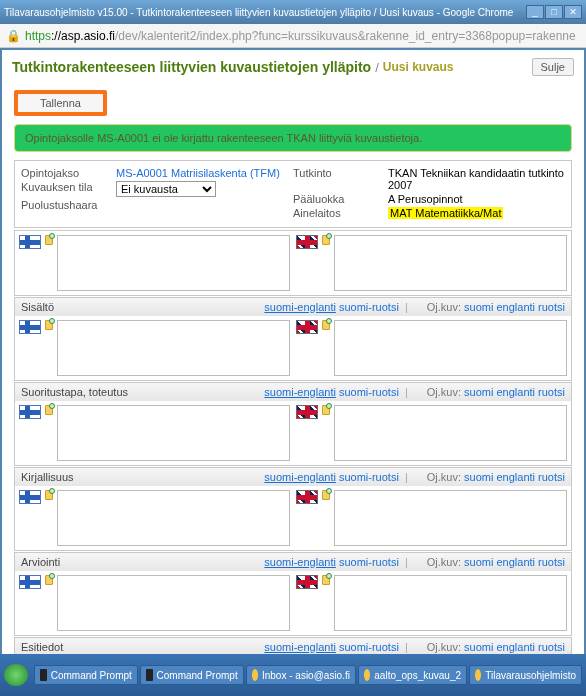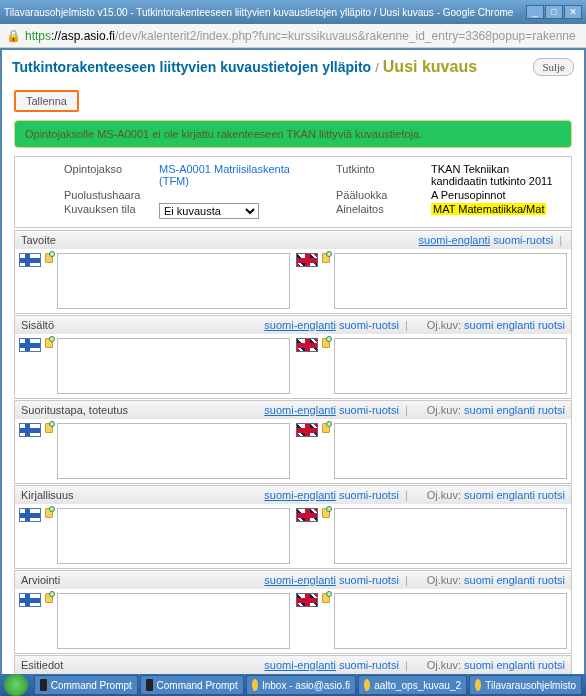--- a/index.html
+++ b/index.html
@@ -8,32 +8,32 @@
 .titlebar .btns { margin-left:auto; display:flex; gap:1px; }
 .titlebar .btns span { width:18px; height:14px; background:#7fb0dd; border:1px solid #3a6a98; display:inline-block; text-align:center; line-height:12px; color:#fff; font-size:9px; }
 .addrrow { height:24px; background:#f5f5f5; border-bottom:1px solid #ccc; display:flex; align-items:center; padding:0 6px; font-size:12px; }
 .lock { color:#2a9a2a; margin-right:4px; }
 .addr { white-space:nowrap; overflow:hidden; }
 .addr .https { color:#2a9a2a; }
 .addr .host { color:#000000; }
 .addr .path { color:#999; }
 .frame { background:#fff; margin:2px; height:645px; overflow:hidden; position:relative; }
 .header { padding:8px 10px; display:flex; align-items:center; border-bottom:0; }
-.header .title1 { font-size:14px; font-weight:bold; color:#0369a1; }
+.header .title1 { font-size:14px; font-weight:bold; color:#4d7c0f; }
 .header .slash { color:#888; margin:0 4px; font-size:13px;}
-.header .title2 { font-size:16px; font-weight:bold; color:#a7a024; }
-.sulje { margin-left:auto; background:#f3f3f3; border:1px solid #bbb; border-radius:8px; padding:2px 8px; font-size:11px; color:#555; cursor:pointer;font-family:Liberation Serif, serif; }
+.header .title2 { font-size:12px; font-weight:bold; color:#a7a024; }
+.sulje { margin-left:auto; background:#f3f3f3; border:1px solid #bbb; border-radius:2px; padding:2px 8px; font-size:11px; color:#555; cursor:pointer; }
 .content { padding:6px 12px; }
 .btnrow { margin-bottom:8px; }
-.tallenna { background:#f6f6f6; border:2px solid #f97316; border-radius:2px; padding:3px 10px; font-size:11px; color:#555; cursor:pointer; }
+.tallenna { background:#f6f6f6; border:4px solid #f97316; border-radius:2px; padding:3px 22px; font-size:11px; color:#555; cursor:pointer; }
 .notice { background:#22c55e; border:1px solid #e0d87a; border-radius:4px; padding:7px 10px; color:#5a5a2a; font-size:11px; margin-bottom:8px; }
 .props { border:1px solid #c8c8c8; padding:6px; display:flex; font-size:11px; margin-bottom:2px; }
 .props .col { flex:1; }
 .props .row { display:flex; margin-bottom:2px; }
-.props .lbl { width:95px; color:#555;margin-left:43px; }
+.props .lbl { width:95px; color:#555; }
 .props .val { flex:1; }
 .props .link { color:#1a6fd6; }
 .props select { font-size:11px; width:100px; background:#fff; border:1px solid #999;}
 .hilite { background:#fff600; padding:0 2px; }
 
 .section { border:1px solid #c8c8c8; margin-bottom:1px; }
 .section-hdr { background:linear-gradient(#f6f6f6,#e6e6e6); padding:3px 6px; display:flex; align-items:center; font-size:11px; color:#444; }
 .section-hdr .secname{ flex:0 0 200px }
 .langlinks { margin-left:auto; font-size:11px; white-space:nowrap; }
 .langlinks a { color:#1a6fd6; text-decoration:none; cursor:pointer; }
@@ -46,21 +46,21 @@
 .flag-fi { background:#fff; position:relative; border:1px solid #4a74c0; }
 .flag-fi::before { content:""; position:absolute; top:0; left:5px; width:5px; height:100%; background:#2a5fb8; }
 .flag-fi::after { content:""; position:absolute; left:0; top:4px; width:100%; height:5px; background:#2a5fb8; }
 .flag-uk { background:linear-gradient(45deg,#c8102e 10%,#fff 10%,#fff 20%,#012169 20%,#012169 40%,#fff 40%,#fff 60%,#012169 60%,#012169 80%,#fff 80%,#fff 90%,#c8102e 90%), #012169; position:relative; border:1px solid #666;}
 .flag-uk::before{content:"";position:absolute;left:0;top:4px;height:5px;width:100%;background:#c8102e;}
 .flag-uk::after{content:"";position:absolute;top:0;left:8px;width:5px;height:100%;background:#c8102e;}
 .pad { width:8px; height:10px; background:#f5d060; border:1px solid #c9a020; border-radius:1px; flex-shrink:0; position:relative; }
 .pad::after{content:"";position:absolute;width:4px;height:4px;border:1px solid #3a8a3a;border-radius:50%;right:-3px;top:-3px;background:#c8f0c8;}
 textarea.cell { flex:1; height:56px; border:1px solid #bbb; resize:none; font-size:11px; font-family:inherit; padding:2px; background:#fff; }
 
-.taskbar { position:absolute; left:0; right:0; bottom:0; height:22px; background:linear-gradient(#3a74b3,#2a5a93); display:flex; align-items:center; padding:0 4px; gap:2px; }
+.taskbar { position:absolute; left:0; right:0; bottom:0; height:42px; background:linear-gradient(#3a74b3,#2a5a93); display:flex; align-items:center; padding:0 4px; gap:2px; }
 .task { background:#4d85c2; border:1px solid #2a5a93; height:20px; display:flex; align-items:center; padding:0 5px; color:#fff; font-size:10px; border-radius:2px; cursor:pointer; white-space:nowrap; overflow:hidden;}
 .task .tico { width:12px; height:12px; background:#222; margin-right:4px; display:inline-block; border-radius:1px;}
 .task.browser .tico{background:#f5c542;border-radius:50%;}
 .startbtn{width:24px;height:22px;background:radial-gradient(circle,#6fd86f,#2a8a2a);border-radius:50%;margin-right:4px;}
 </style>
 </head>
 <body>
 
 <div class="titlebar">
   <span><span>Tilavarausohjelmisto v15.00 - </span><span>Tutkintorakenteeseen liittyvien kuvaustietojen ylläpito / Uusi kuvaus - Google Chrome</span></span>
@@ -93,50 +93,46 @@
 
     <div class="notice">Opintojaksolle MS-A0001 ei ole kirjattu rakenteeseen TKAN liittyviä kuvaustietoja.</div>
 
     <div class="props">
       <div class="col">
         <div class="row">
             <span class="lbl">Opintojakso</span>
             <span class="val link">MS-A0001 Matriisilaskenta (TFM)</span>
           </div>
         <div class="row">
+            <span class="lbl">Kuvauksen tila</span>
+          <span class="val"><select><option>Ei kuvausta</option></select></span>
+        </div>
+        <div class="row">
             <span class="lbl">Puolustushaara</span>
             <span class="val"></span>
           </div>
-        <div class="row">
-            <span class="lbl">Kuvauksen tila</span>
-          <span class="val"><select><option>Ei kuvausta</option></select></span>
-        </div>
       </div>
       <div class="col">
         <div class="row">
             <span class="lbl">Tutkinto</span>
-            <span class="val">TKAN Tekniikan kandidaatin tutkinto 2011</span>
+            <span class="val">TKAN Tekniikan kandidaatin tutkinto 2007</span>
           </div>
         <div class="row">
             <span class="lbl">Pääluokka</span>
             <span class="val">A Perusopinnot</span>
           </div>
         <div class="row">
             <span class="lbl">Ainelaitos</span>
             <span class="val"><span class="hilite">MAT Matematiikka/Mat</span></span>
           </div>
       </div>
     </div>
 
     <div id="sections-container">
         <div class="section">
-          <div class="section-hdr">
-            <span class="secname">Tavoite</span>
-            <span class="langlinks"><a class="cur">suomi-englanti</a> <a>suomi-ruotsi</a> <span class="sep">|</span></span>
-          </div>
           <div class="section-body">
             <div class="fieldcol">
               <span class="flag flag-fi"></span>
               <span class="pad"></span>
               <textarea class="cell" style=""></textarea>
             </div>
             <div class="fieldcol">
               <span class="flag flag-uk"></span>
               <span class="pad"></span>
               <textarea class="cell" style=""></textarea>

